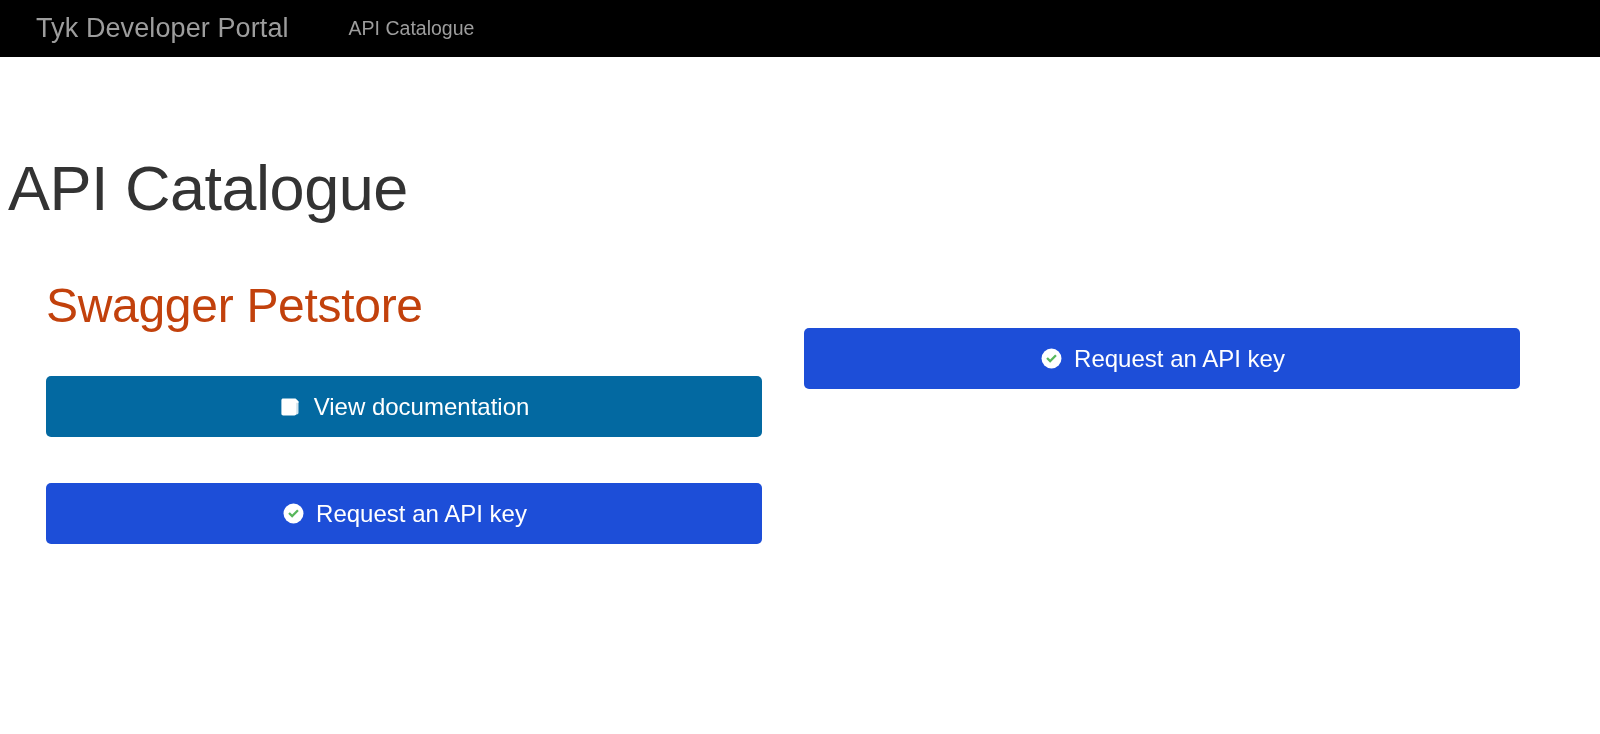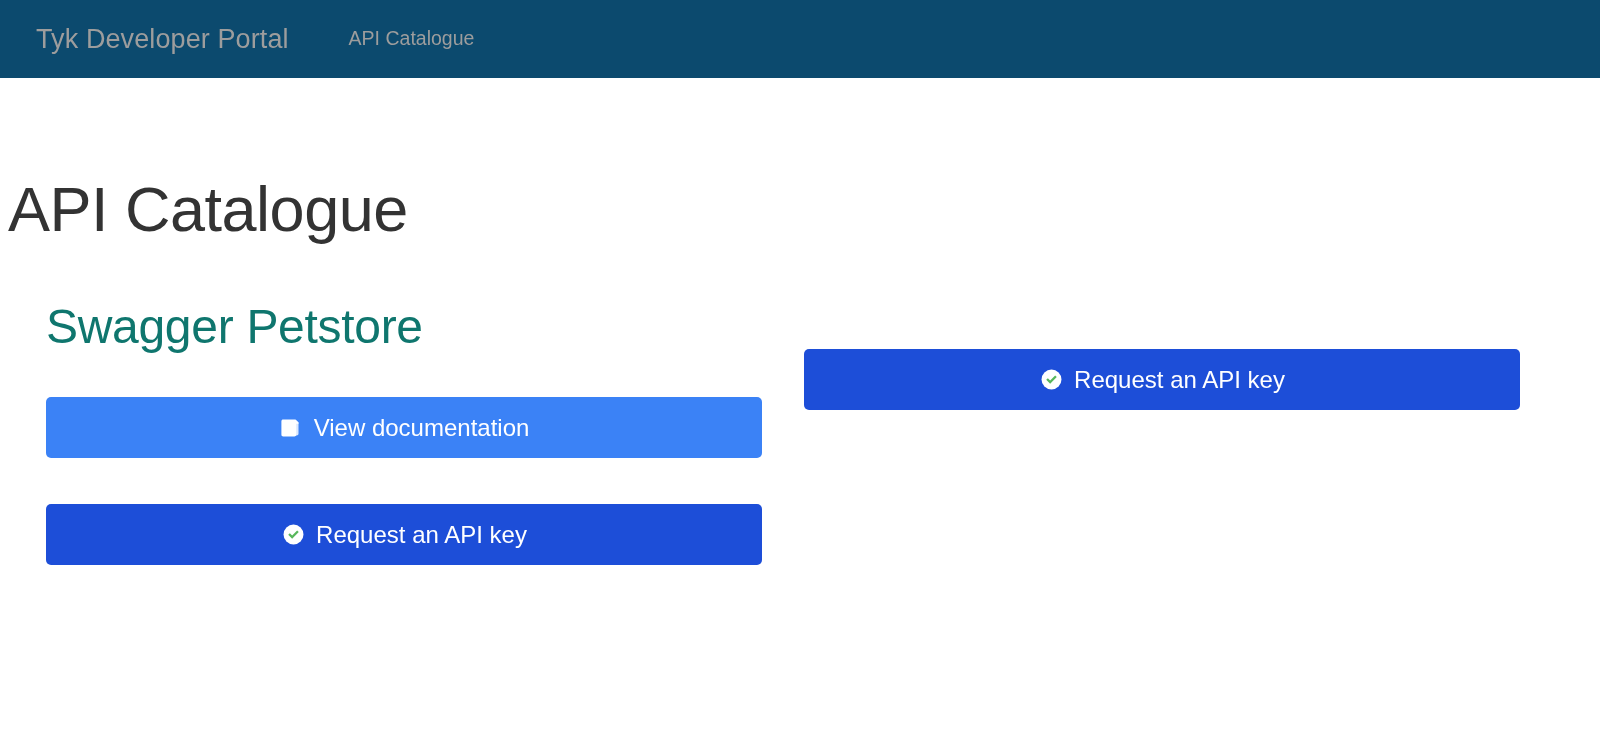--- a/index.html
+++ b/index.html
@@ -9,22 +9,22 @@
     height: 734px;
     background: #ffffff;
     font-family: "Liberation Sans", sans-serif;
     -webkit-font-smoothing: antialiased;
     overflow: hidden;
   }
 
   
   .navbar {
     width: 1600px;
-    height: 78px;
-    background: #0c4a6e;
+    height: 57px;
+    background: #000000;
     display: flex;
     align-items: center;
     position: relative;
     text-align: right;
   }
 
   .navbar-brand {
     margin-left: 36px;
     font-size: 27px;
     line-height: 1;
@@ -91,21 +91,21 @@
   .api-col {
     width: 758px;
     padding-left: 8px;
     padding-right: 8px;
   }
 
   .api-title {
     font-size: 48px;
     line-height: 1;
     font-weight: normal;
-    color: #0f766e;
+    color: #c2410c;
     letter-spacing: -0.3px;
     white-space: nowrap;
     margin-bottom: 0;
   }
 
   .btn-stack {
     margin-top: 46px;
   }
 
   .btn {
@@ -122,21 +122,21 @@
     color: #ffffff;
     cursor: pointer;
     text-decoration: none;
     padding: 0;
     margin-bottom: 46px;
     white-space: nowrap;
   }
 
   .btn:last-child { margin-bottom: 0; }
 
-  .btn-info { background: #3b82f6; }
+  .btn-info { background: #0369a1; }
   .btn-success { background: #1d4ed8; }
 
   .btn .btn-icon {
     display: inline-flex;
     align-items: center;
     justify-content: center;
     width: 24px;
     height: 24px;
     margin-right: 11px;
     flex: 0 0 auto;

